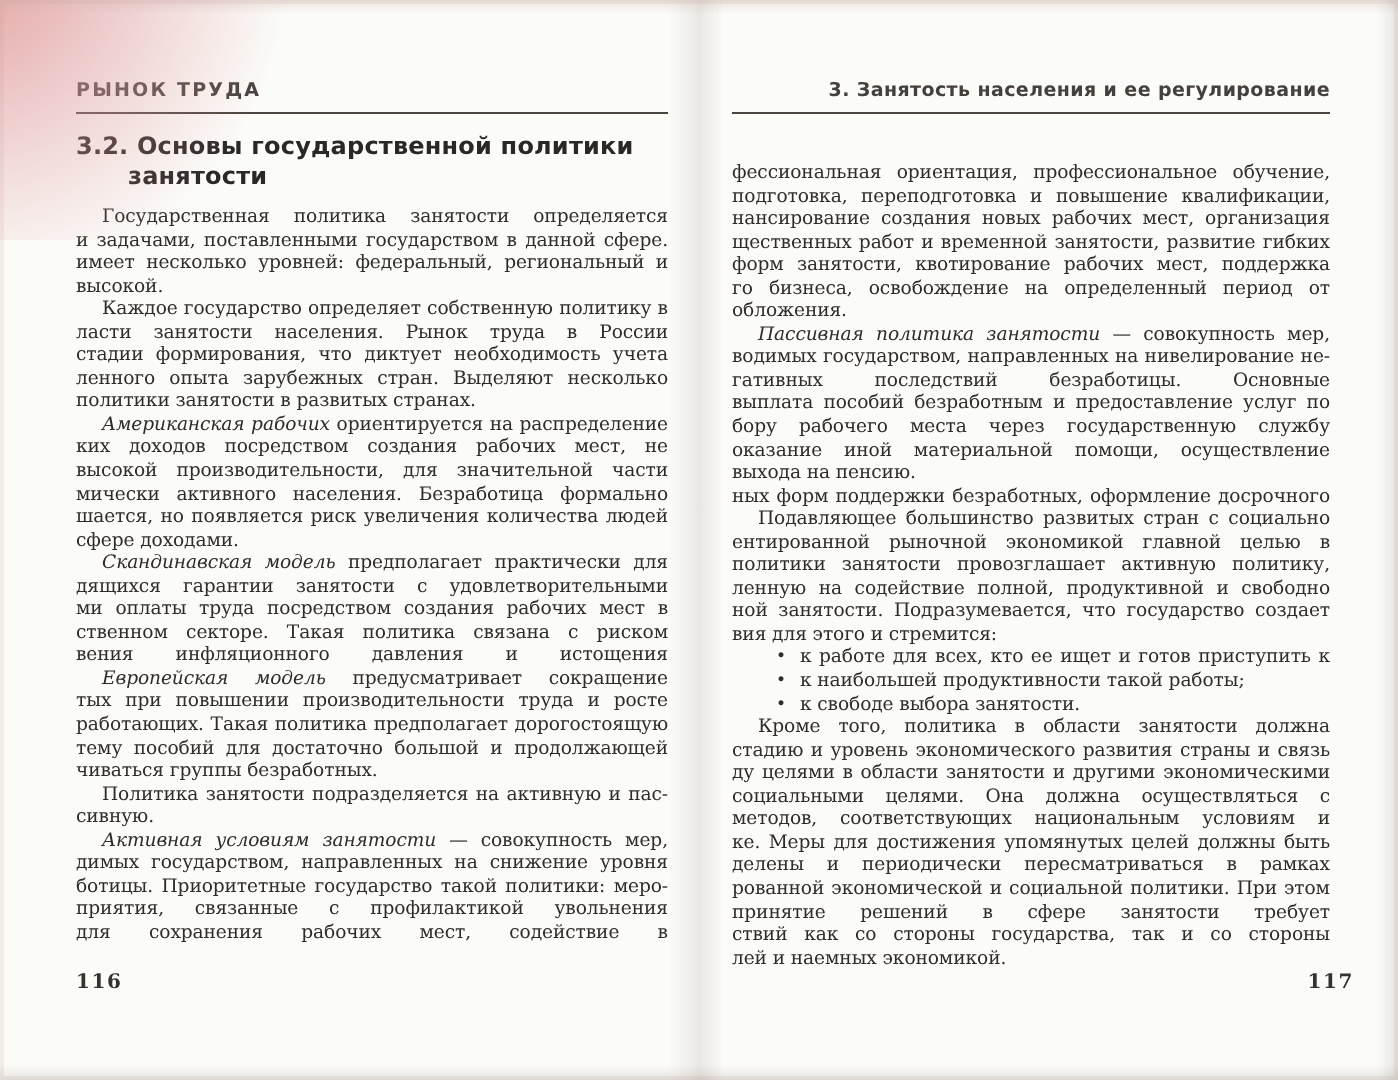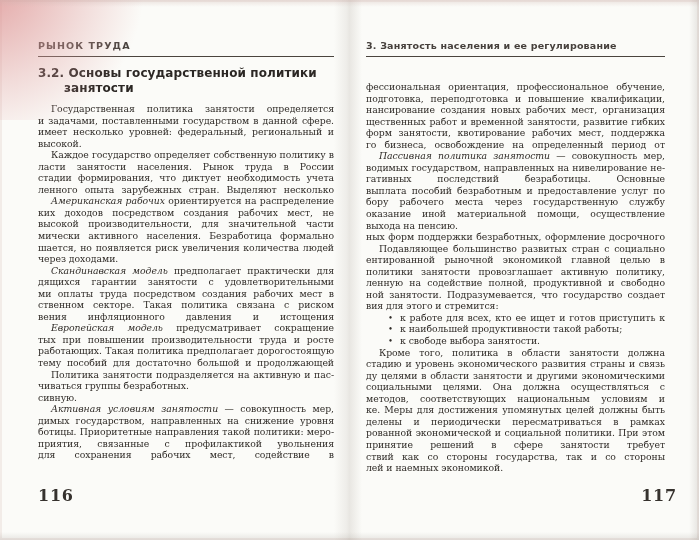--- a/index.html
+++ b/index.html
@@ -18,21 +18,21 @@
 
   .page-col{position:absolute;top:40px;}
   .page-col.left{left:38px;width:296px;}
   .page-col.right{left:366px;width:299px;}
 
   .running-header{
     font-family:"DejaVu Sans","Liberation Sans",sans-serif;font-weight:bold;
     font-size:9.5px;letter-spacing:1.1px;color:#46403c;
     padding-bottom:4px;border-bottom:1.6px solid #4a443e;line-height:12px;
   }
-  .page-col.right .running-header{text-align:left;letter-spacing:0.2px;}
+  .page-col.right .running-header{text-align:right;letter-spacing:0.2px;}
 
   .section-title{
     font-family:"DejaVu Sans","Liberation Sans",sans-serif;font-weight:bold;
     font-size:12px;line-height:15px;color:#2b2724;margin-top:9px;letter-spacing:0.1px;
   }
   .section-title .l2{padding-left:26px;}
 
   .body-text{margin-top:7px;}
   .page-col.right .body-text{margin-top:24px;}
 
@@ -41,21 +41,21 @@
     color:#2f2b27;text-align:justify;text-align-last:justify;letter-spacing:-0.05px;
   }
   .line.last{text-align-last:left;}
   .line.indent{text-indent:13px;}
   .line.bullet{padding-left:22px;text-align-last:left;}
   .line .dot{display:inline-block;margin-right:7px;font-size:8.5px;transform:translateY(-0.5px);color:#2f2b27;}
   .line i{font-style:italic;}
 
   .page-number{
     position:absolute;top:486px;font-family:"DejaVu Serif",serif;font-weight:bold;
-    font-size:16px;letter-spacing:0.8px;color:#36322e;
+    font-size:10px;letter-spacing:0.8px;color:#36322e;
   }
   .page-number.pn-left{left:38px;}
   .page-number.pn-right{right:22px;}
 </style>
 </head>
 <body>
 
 <div class="photo">
   <div class="spread"></div>
   <div class="gutter"></div>
@@ -68,55 +68,57 @@
     </div>
     <div class="body-text" id="left-body">
         <div class="line indent">Государственная политика занятости определяется целями</div>
         <div class="line">и задачами, поставленными государством в данной сфере. Она</div>
         <div class="line">имеет несколько уровней: федеральный, региональный и ло-</div>
         <div class="line last">высокой.</div>
         <div class="line indent">Каждое государство определяет собственную политику в об-</div>
         <div class="line">ласти занятости населения. Рынок труда в России находится в</div>
         <div class="line">стадии формирования, что диктует необходимость учета накоп-</div>
         <div class="line">ленного опыта зарубежных стран. Выделяют несколько моделей</div>
+        <div class="line last">политики занятости в развитых странах.</div>
         <div class="line indent"><i>Американская рабочих</i> ориентируется на распределение низ-</div>
         <div class="line">ких доходов посредством создания рабочих мест, не требующих</div>
         <div class="line">высокой производительности, для значительной части эконо-</div>
         <div class="line">мически активного населения. Безработица формально умень-</div>
         <div class="line">шается, но появляется риск увеличения количества людей с низ-</div>
-        <div class="line last">через доходами.</div>
+        <div class="line last">сфере доходами.</div>
         <div class="line indent"><i>Скандинавская модель</i> предполагает практически для всех тру-</div>
         <div class="line">дящихся гарантии занятости с удовлетворительными условия-</div>
         <div class="line">ми оплаты труда посредством создания рабочих мест в государ-</div>
         <div class="line">ственном секторе. Такая политика связана с риском возникно-</div>
         <div class="line">вения инфляционного давления и истощения государственных</div>
         <div class="line indent"><i>Европейская модель</i> предусматривает сокращение числа заня-</div>
         <div class="line">тых при повышении производительности труда и росте доходов</div>
         <div class="line">работающих. Такая политика предполагает дорогостоящую сис-</div>
         <div class="line">тему пособий для достаточно большой и продолжающей увели-</div>
+        <div class="line last">чиваться группы безработных.</div>
         <div class="line indent">Политика занятости подразделяется на активную и пас-</div>
-        <div class="line last">чиваться группы безработных.</div>
         <div class="line last">сивную.</div>
         <div class="line indent"><i>Активная условиям занятости</i> — совокупность мер, прово-</div>
         <div class="line">димых государством, направленных на снижение уровня безра-</div>
-        <div class="line">ботицы. Приоритетные направления такой политики: меро-</div>
+        <div class="line">ботицы. Приоритетные государство такой политики: меро-</div>
         <div class="line">приятия, связанные с профилактикой увольнения работников</div>
         <div class="line">для сохранения рабочих мест, содействие в трудоустройстве, про-</div>
       </div>
   </div>
 
   <div class="page-col right">
     <div class="running-header">3. Занятость населения и ее регулирование</div>
     <div class="body-text" id="right-body">
         <div class="line">фессиональная ориентация, профессиональное обучение,</div>
         <div class="line">подготовка, переподготовка и повышение квалификации, фи-</div>
         <div class="line">нансирование создания новых рабочих мест, организация об-</div>
         <div class="line">щественных работ и временной занятости, развитие гибких</div>
         <div class="line">форм занятости, квотирование рабочих мест, поддержка мало-</div>
         <div class="line">го бизнеса, освобождение на определенный период от налого-</div>
+        <div class="line last">обложения.</div>
         <div class="line indent"><i>Пассивная политика занятости</i> — совокупность мер, про-</div>
         <div class="line">водимых государством, направленных на нивелирование не-</div>
         <div class="line">гативных последствий безработицы. Основные направления:</div>
         <div class="line">выплата пособий безработным и предоставление услуг по под-</div>
         <div class="line">бору рабочего места через государственную службу занятости,</div>
         <div class="line">оказание иной материальной помощи, осуществление неденеж-</div>
         <div class="line last">выхода на пенсию.</div>
         <div class="line">ных форм поддержки безработных, оформление досрочного</div>
         <div class="line indent">Подавляющее большинство развитых стран с социально ори-</div>
         <div class="line">ентированной рыночной экономикой главной целью в области</div>

